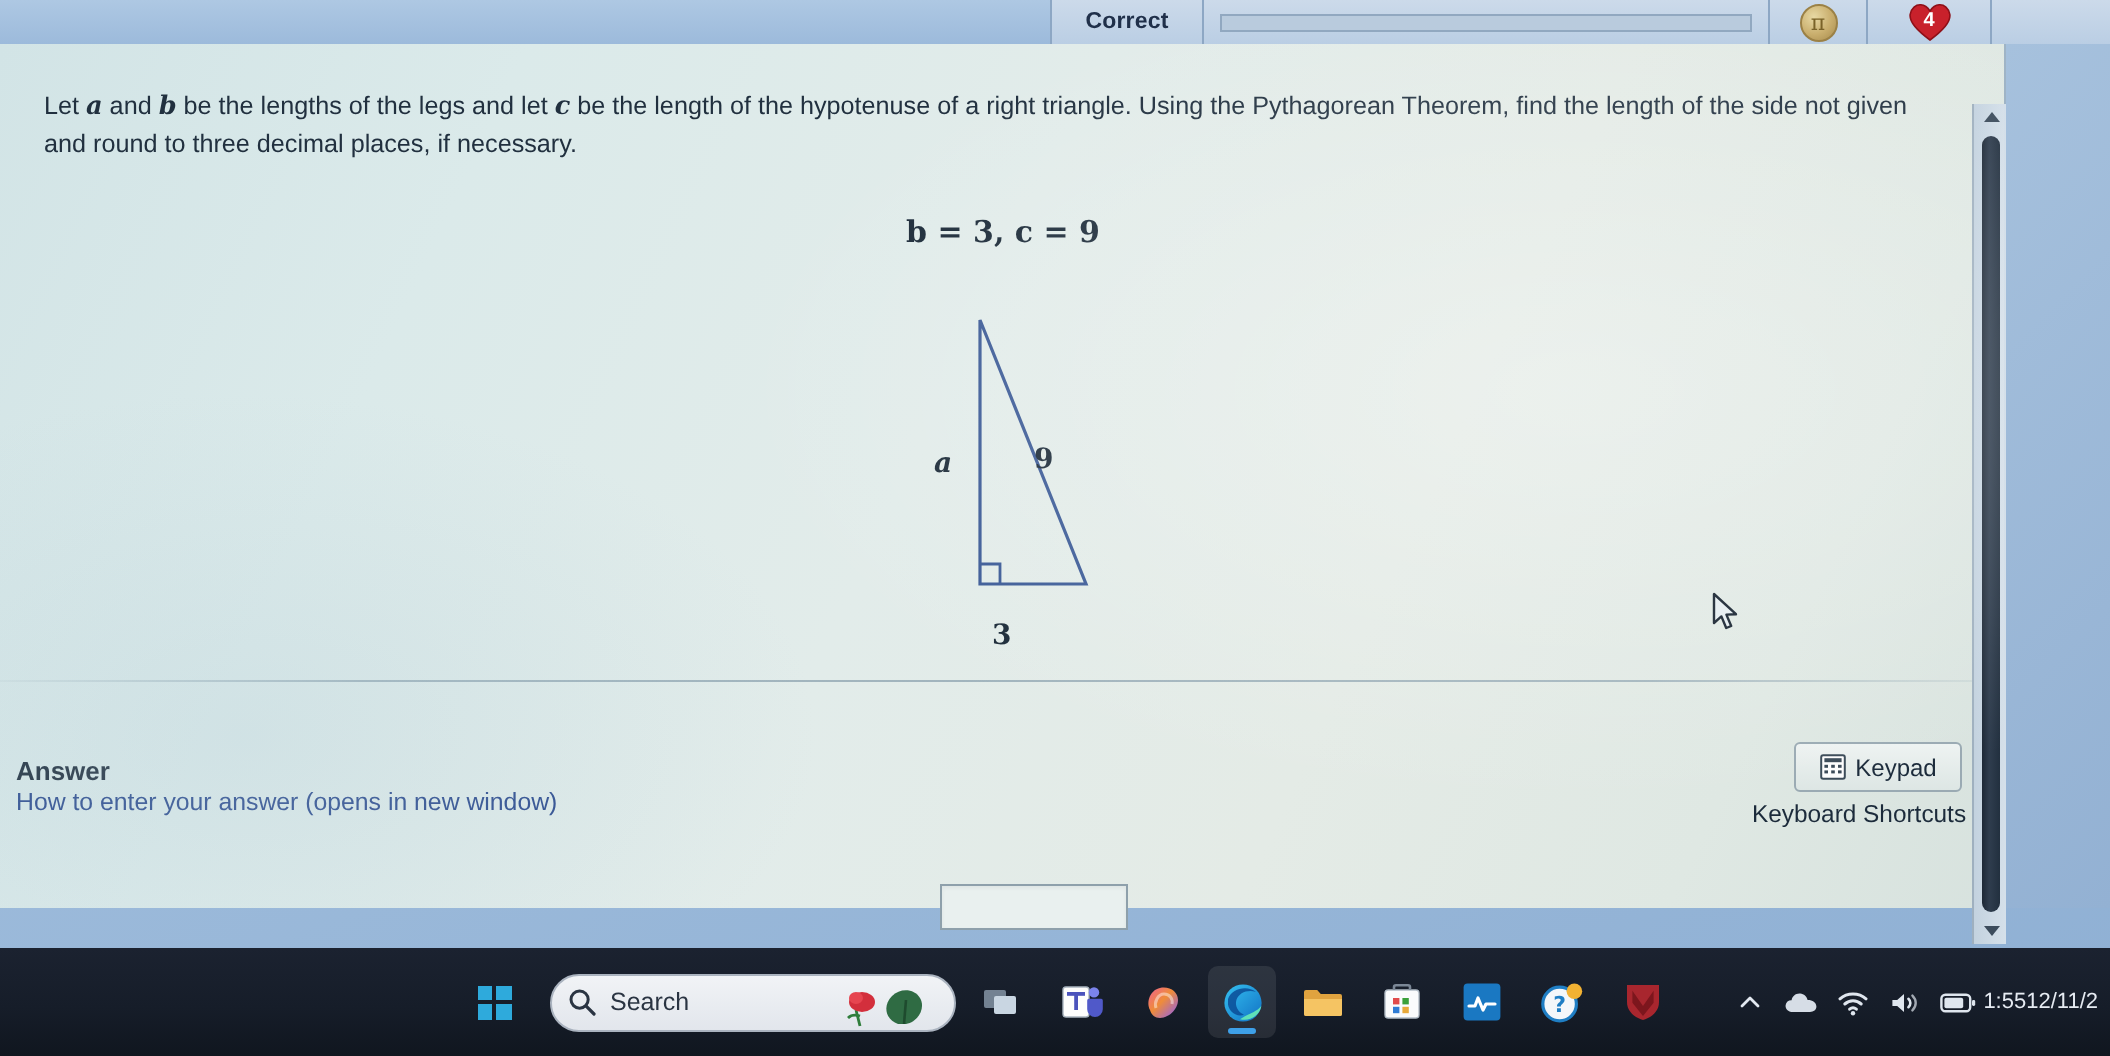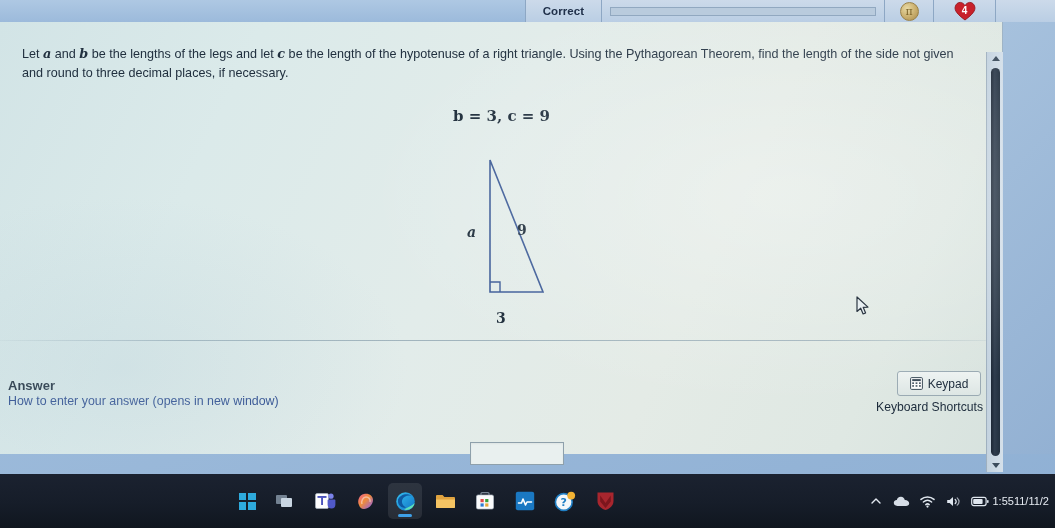--- a/index.html
+++ b/index.html
@@ -462,20 +462,37 @@
 
       <div class="start-btn">
         <div class="win-logo">
           <i></i>
             <i></i>
             <i></i>
             <i></i>
         </div>
       </div>
 
+      <div class="search-pill">
+        <svg class="mag" viewBox="0 0 14 14" aria-hidden="true">
+          <circle cx="5.8" cy="5.8" r="4.3" fill="none" stroke="#2a3442" stroke-width="1.5"></circle>
+          <line x1="9.1" y1="9.1" x2="13" y2="13" stroke="#2a3442" stroke-width="1.6" stroke-linecap="round"></line>
+        </svg>
+        <span class="sp-text">Search</span>
+        <svg class="search-deco" viewBox="0 0 48 23" aria-hidden="true">
+
+          <path d="M5 14 L7 22" stroke="#2f7d3b" stroke-width="1.4"></path>
+          <path d="M7 17 C4 16 2 17 1 18" stroke="#2f7d3b" stroke-width="1.4" fill="none"></path>
+          <ellipse cx="8" cy="10" rx="6.5" ry="5" fill="#d32f3c"></ellipse>
+          <ellipse cx="5" cy="8" rx="3.5" ry="3" fill="#e64550"></ellipse>
+
+          <path d="M26 21 C20 19 18 12 23 7 C27 3 34 3 37 8 C40 13 36 20 30 21 Z" fill="#2f6b43"></path>
+          <path d="M29 21 L30 9" stroke="#1e4b2e" stroke-width="1.3"></path>
+        </svg>
+      </div>
 
       <div class="tb-icon">
         <svg width="20" height="20" viewBox="0 0 20 20" aria-hidden="true">
           <rect x="1" y="4" width="11" height="9" rx="1" fill="#93a4b5" opacity=".75"></rect>
           <rect x="6" y="7" width="11" height="9" rx="1" fill="#c9d6e2"></rect>
         </svg>
       </div>
 
       <div class="tb-icon">
         <svg width="21" height="21" viewBox="0 0 21 21" aria-hidden="true">
@@ -589,18 +606,18 @@
       <div class="tray-item">
         <svg width="18" height="11" viewBox="0 0 18 11" aria-hidden="true">
           <rect x="0.7" y="1.4" width="14.4" height="8.2" rx="2" fill="none" stroke="#dfe6ee" stroke-width="1.2"></rect>
           <rect x="2.2" y="2.9" width="9.4" height="5.2" rx="1" fill="#dfe6ee"></rect>
           <rect x="16" y="4" width="1.6" height="3" rx="0.7" fill="#dfe6ee"></rect>
         </svg>
       </div>
 
       <div class="tray-clock">
         <span>1:55</span>
-        <span>11/11/2</span>
+        <span>12/11/2</span>
       </div>
     </div>
   </div>
 
 </div>
 
 </body></html>

